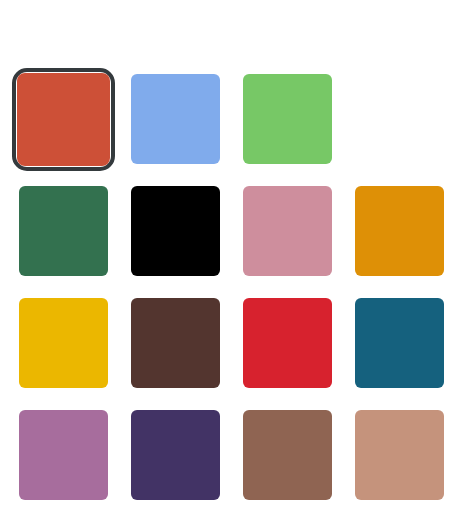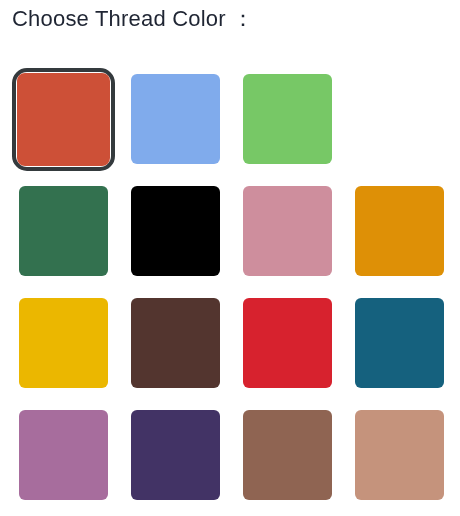--- a/index.html
+++ b/index.html
@@ -98,21 +98,20 @@
     border-radius: 8px;
   }
 
   .swatch-ring { display: none; }
 </style>
 </head>
 <body>
 
 <div id="app" style="background: rgb(255, 255, 255);">
 
-  <h1 class="page-title" style="color: rgb(31, 37, 51);">Choose Thread Color ：</h1>
 
   <div class="swatch-grid">
       <div class="swatch-cell is-selected" aria-label="red-orange" title="red-orange">
         <div class="swatch-ring" style="display: block; border-color: rgb(52, 58, 61); background: rgb(255, 255, 255);"></div>
         <div class="swatch-chip" style="background: rgb(205, 80, 55);"></div>
       </div>
       <div class="swatch-cell" aria-label="cornflower-blue" title="cornflower-blue">
         <div class="swatch-chip" style="background: rgb(128, 171, 236);"></div>
       </div>
       <div class="swatch-cell" aria-label="leaf-green" title="leaf-green">

